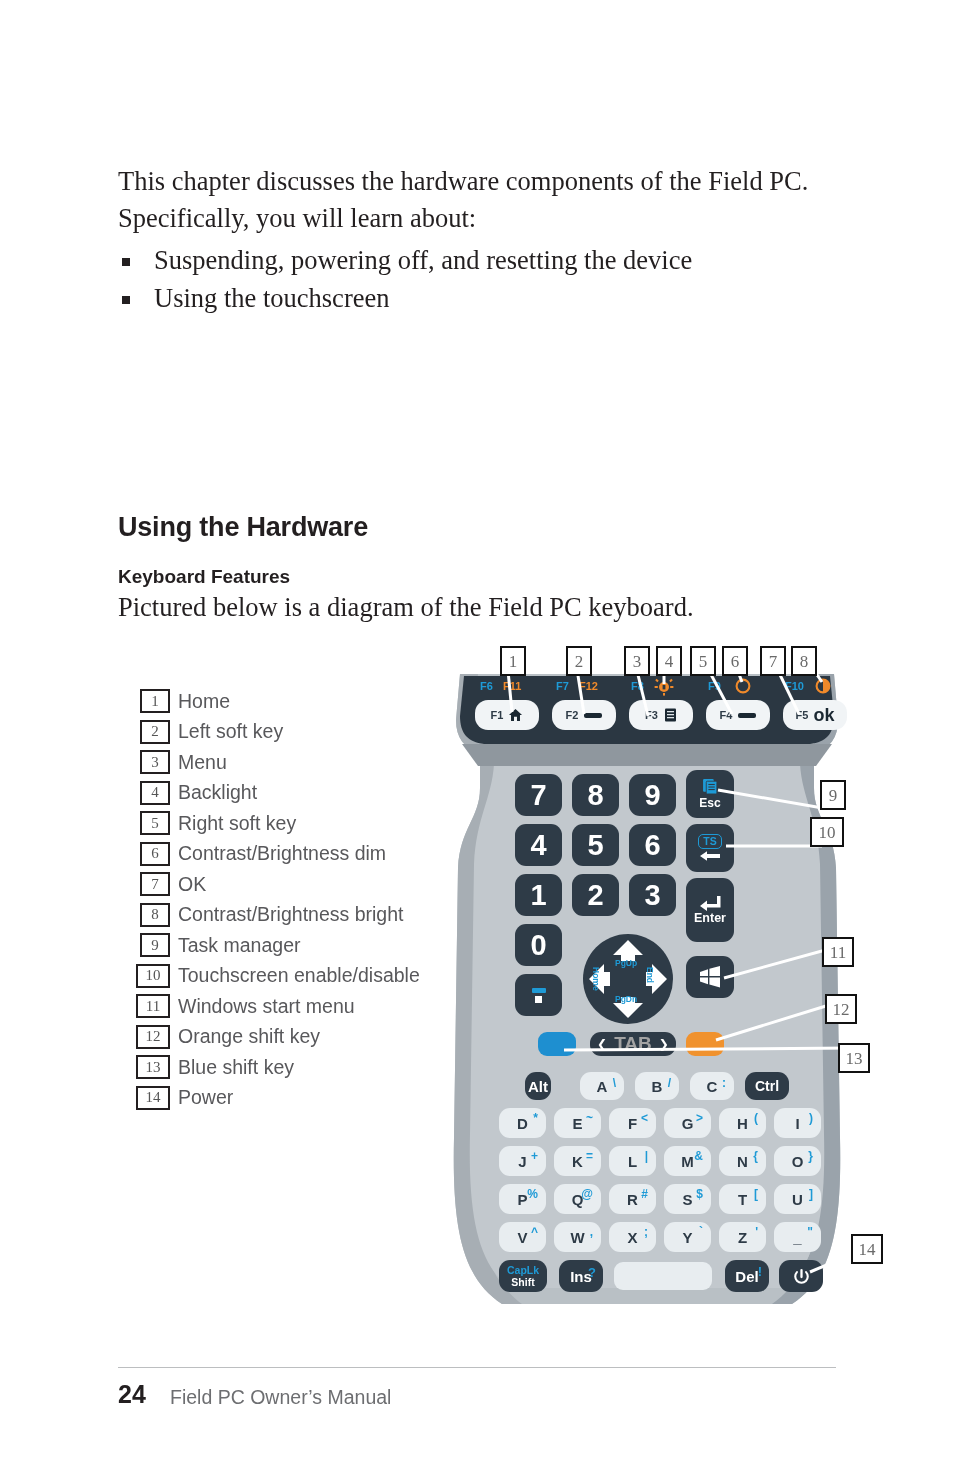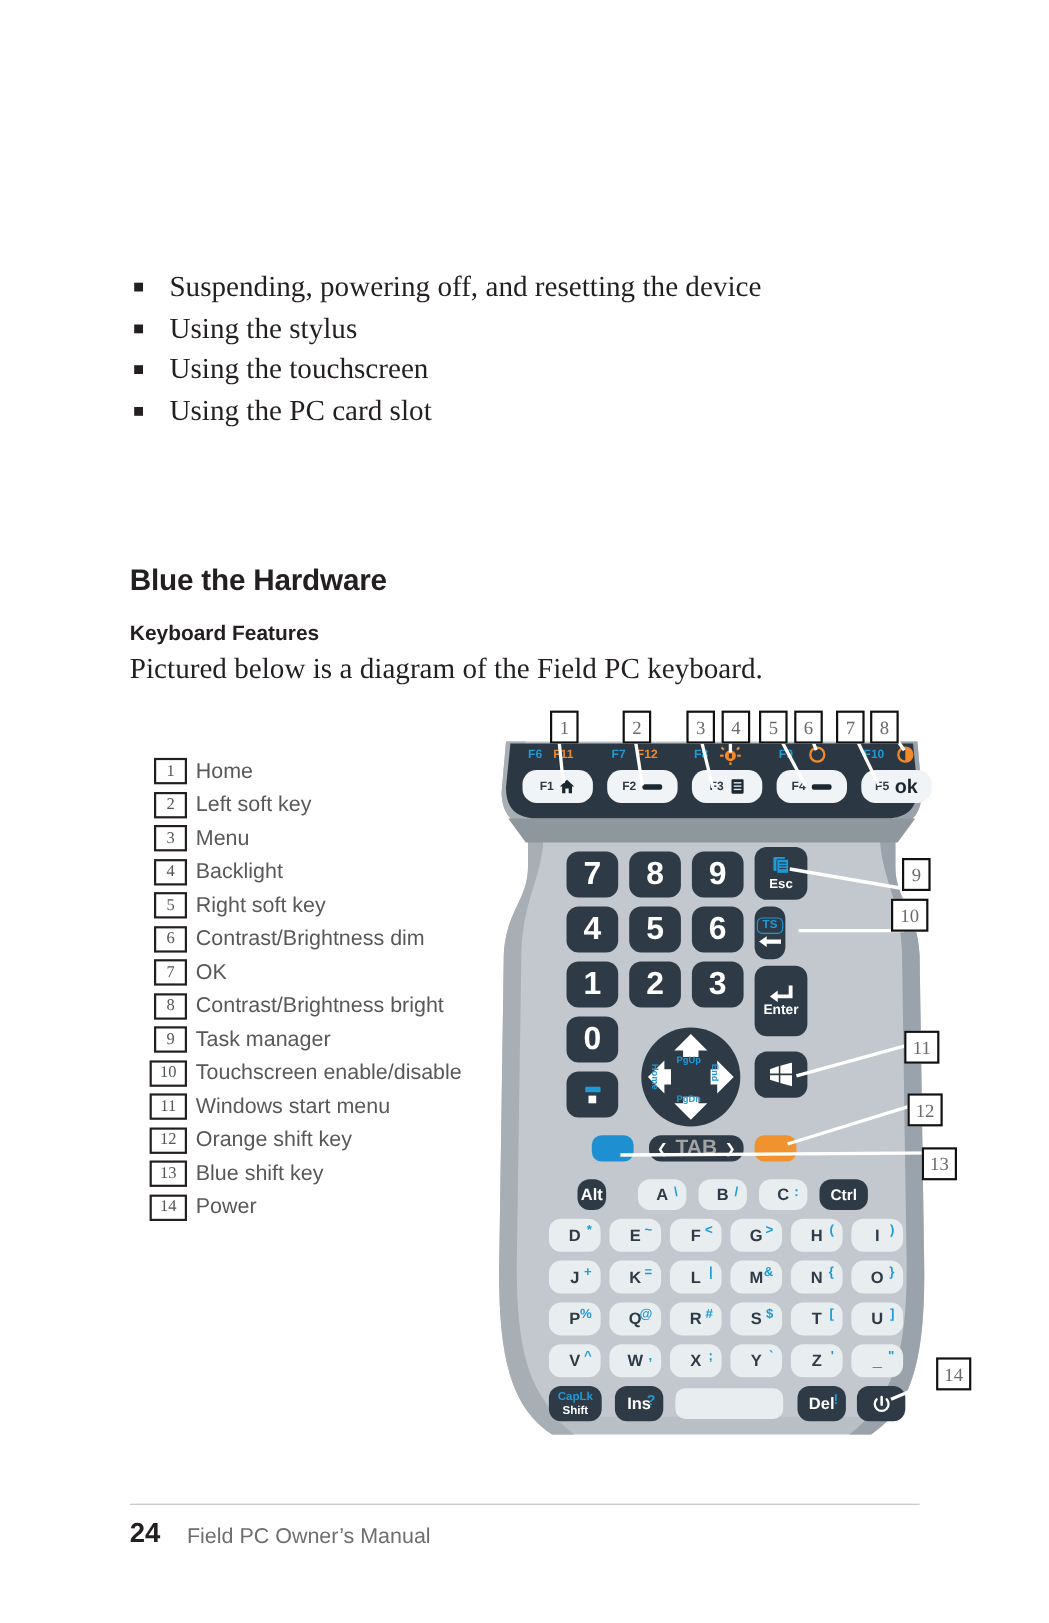--- a/index.html
+++ b/index.html
@@ -107,41 +107,34 @@
                  font-weight:bold; color:#231f20; }
   .footer-txt  { position:absolute; left:170px; top:1386px;
                  font-family:"Liberation Sans", sans-serif; font-size:19.5px;
                  color:#6d6e71; }
 </style>
 </head>
 <body>
 
 <div class="page">
 
+  <div class="intro">This chapter discusses the hardware components of the Field PC. Specifically, you will learn about:</div>
 
   <div class="bullets">
     <div class="bullet-row">
       <span class="bullet-mark"><i></i></span>
       <span class="bullet-text">Suspending, powering off, and resetting the device</span>
     </div>
     <div class="bullet-row">
       <span class="bullet-mark"><i></i></span>
-      <span class="bullet-text">Using the stylus</span>
-    </div>
-    <div class="bullet-row">
-      <span class="bullet-mark"><i></i></span>
       <span class="bullet-text">Using the touchscreen</span>
     </div>
-    <div class="bullet-row">
-      <span class="bullet-mark"><i></i></span>
-      <span class="bullet-text">Using the PC card slot</span>
-    </div>
   </div>
 
-  <h2 class="sec-title">Blue the Hardware</h2>
+  <h2 class="sec-title">Using the Hardware</h2>
   <h3 class="sub-title">Keyboard Features</h3>
   <div class="sub-para">Pictured below is a diagram of the Field PC keyboard.</div>
 
   <div class="legend">
     <div class="legend-item">
         <span class="legend-num">1</span>
         <span class="legend-label">Home</span>
       </div>
     <div class="legend-item">
         <span class="legend-num">2</span>
@@ -331,21 +324,21 @@
       <svg width="17" height="17" viewBox="0 0 16 16">
         <rect x="1" y="1" width="10" height="12" rx="1" fill="#1e9ad6"></rect>
         <rect x="4" y="3" width="10" height="12" rx="1" fill="#1e9ad6" stroke="#2e3b47" stroke-width="0.8"></rect>
         <rect x="6" y="5.6" width="6" height="1" fill="#2e3b47"></rect>
         <rect x="6" y="8" width="6" height="1" fill="#2e3b47"></rect>
         <rect x="6" y="10.4" width="6" height="1" fill="#2e3b47"></rect>
       </svg>
       <span style="font-size:12px;font-weight:bold;color:#ffffff;margin-top:1px;">Esc</span>
     </div>
 
-    <div class="key dark" style="left:244px;top:156px;width:28px;height:48px;flex-direction:column;gap:1px;">
+    <div class="key dark" style="left:244px;top:156px;width:48px;height:48px;flex-direction:column;gap:1px;">
       <span style="border:1.8px solid #1e9ad6;border-radius:5px;padding:0 4px;font-size:10.5px;font-weight:bold;color:#1e9ad6;line-height:1.25;">TS</span>
       <svg width="22" height="12" viewBox="0 0 22 12">
         <path d="M1 6 L8 1.2 L8 4 L21 4 L21 8 L8 8 L8 10.8 Z" fill="#ffffff"></path>
       </svg>
     </div>
 
     <div class="key dark" style="left:244px;top:210px;width:48px;height:64px;flex-direction:column;gap:0;">
       <svg width="24" height="16" viewBox="0 0 24 16">
         <path d="M2 11 L9 5.5 L9 9 L19 9 L19 1 L22.5 1 L22.5 12.5 L9 12.5 L9 16 Z" fill="#ffffff"></path>
       </svg>

